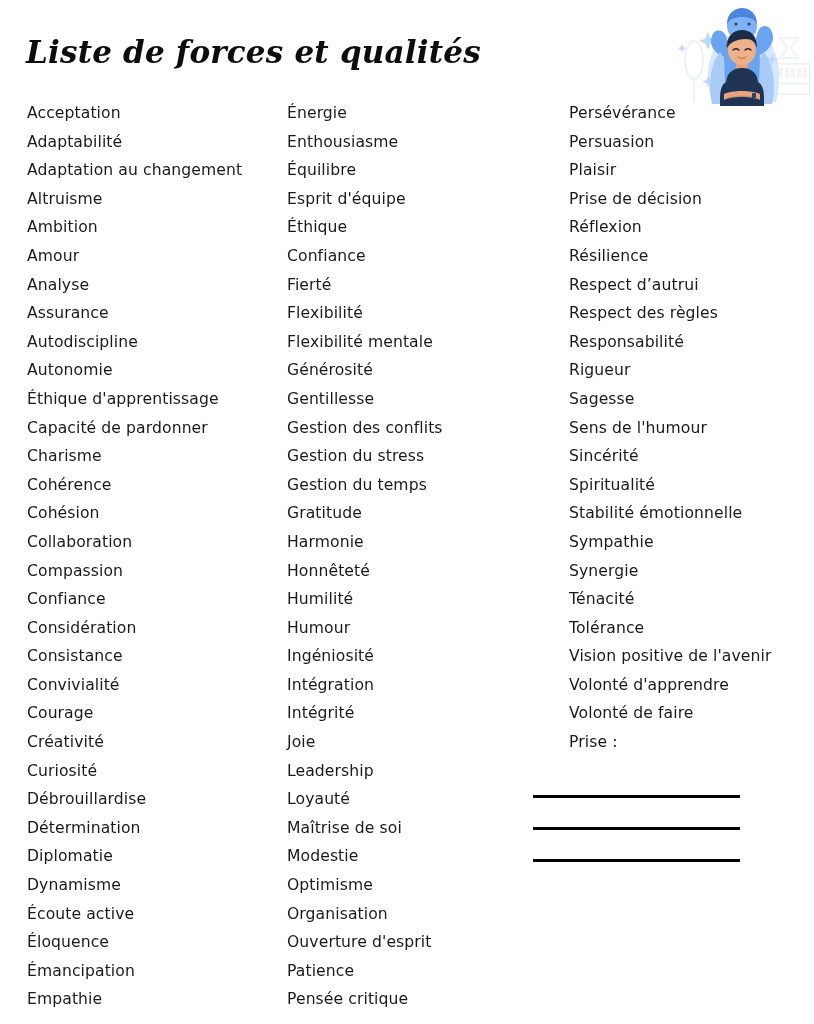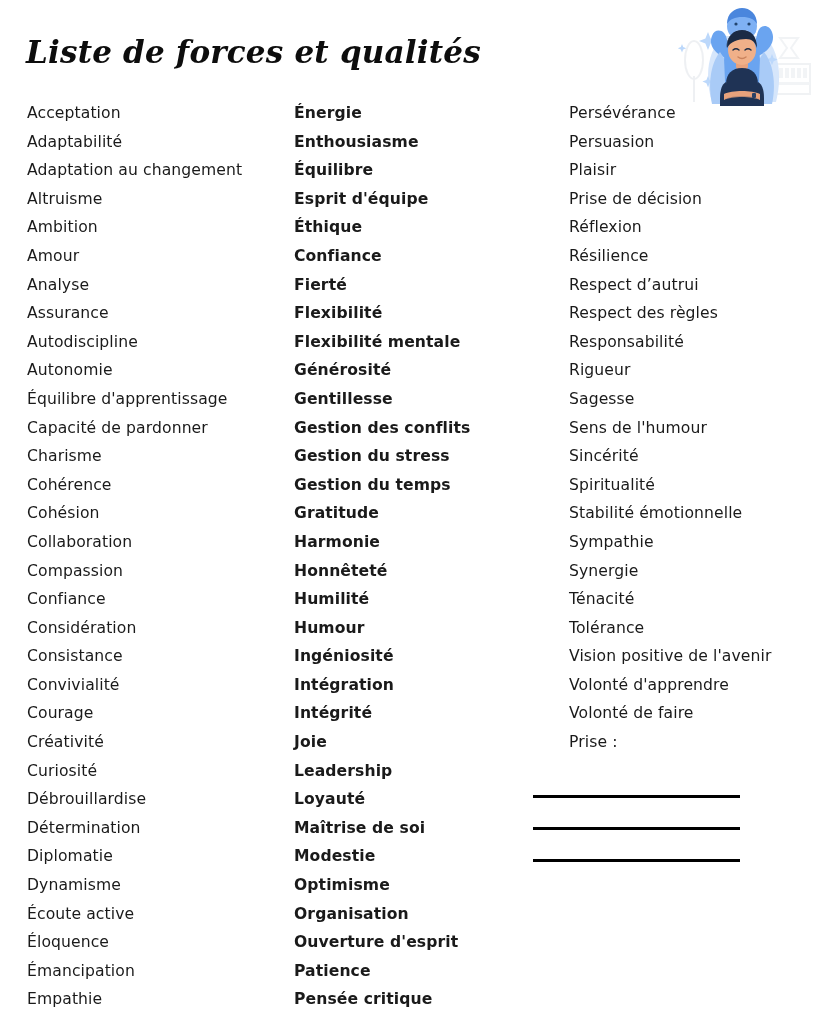--- a/index.html
+++ b/index.html
@@ -45,21 +45,21 @@
     position: absolute;
     left: 0;
     top: 99px;
     width: 814px;
   }
   .col {
     position: absolute;
     top: 0;
   }
   .col-1 { left: 27px;  width: 255px; }
-  .col-2 { left: 294px; width: 245px; font-weight: bold; }
+  .col-2 { left: 287px; width: 245px; }
   .col-3 { left: 535px; width: 258px; margin-left: 34px; }
 
   .item {
     font-size: 15.6px;
     line-height: 28.6px;
     height: 28.6px;
     color: #1a1a1a;
     white-space: nowrap;
     letter-spacing: 0.1px;
   }
@@ -179,21 +179,21 @@
       <div class="item">Acceptation</div>
       <div class="item">Adaptabilité</div>
       <div class="item">Adaptation au changement</div>
       <div class="item">Altruisme</div>
       <div class="item">Ambition</div>
       <div class="item">Amour</div>
       <div class="item">Analyse</div>
       <div class="item">Assurance</div>
       <div class="item">Autodiscipline</div>
       <div class="item">Autonomie</div>
-      <div class="item">Équilibre d'apprentissage</div>
+      <div class="item">Éthique d'apprentissage</div>
       <div class="item">Capacité de pardonner</div>
       <div class="item">Charisme</div>
       <div class="item">Cohérence</div>
       <div class="item">Cohésion</div>
       <div class="item">Collaboration</div>
       <div class="item">Compassion</div>
       <div class="item">Confiance</div>
       <div class="item">Considération</div>
       <div class="item">Consistance</div>
       <div class="item">Convivialité</div>

